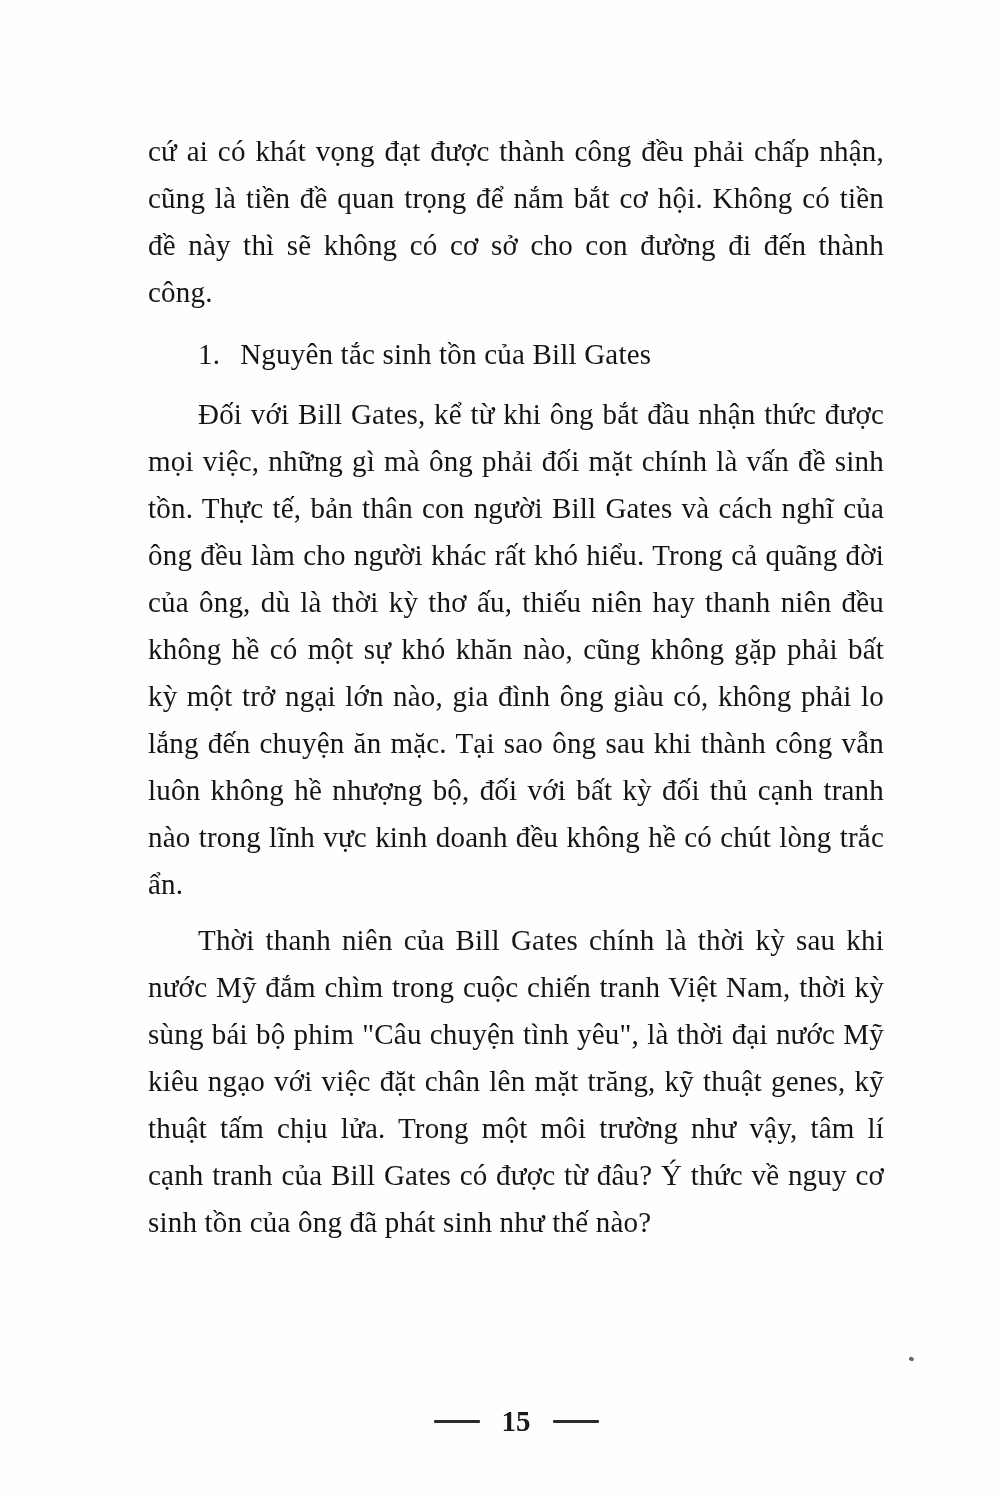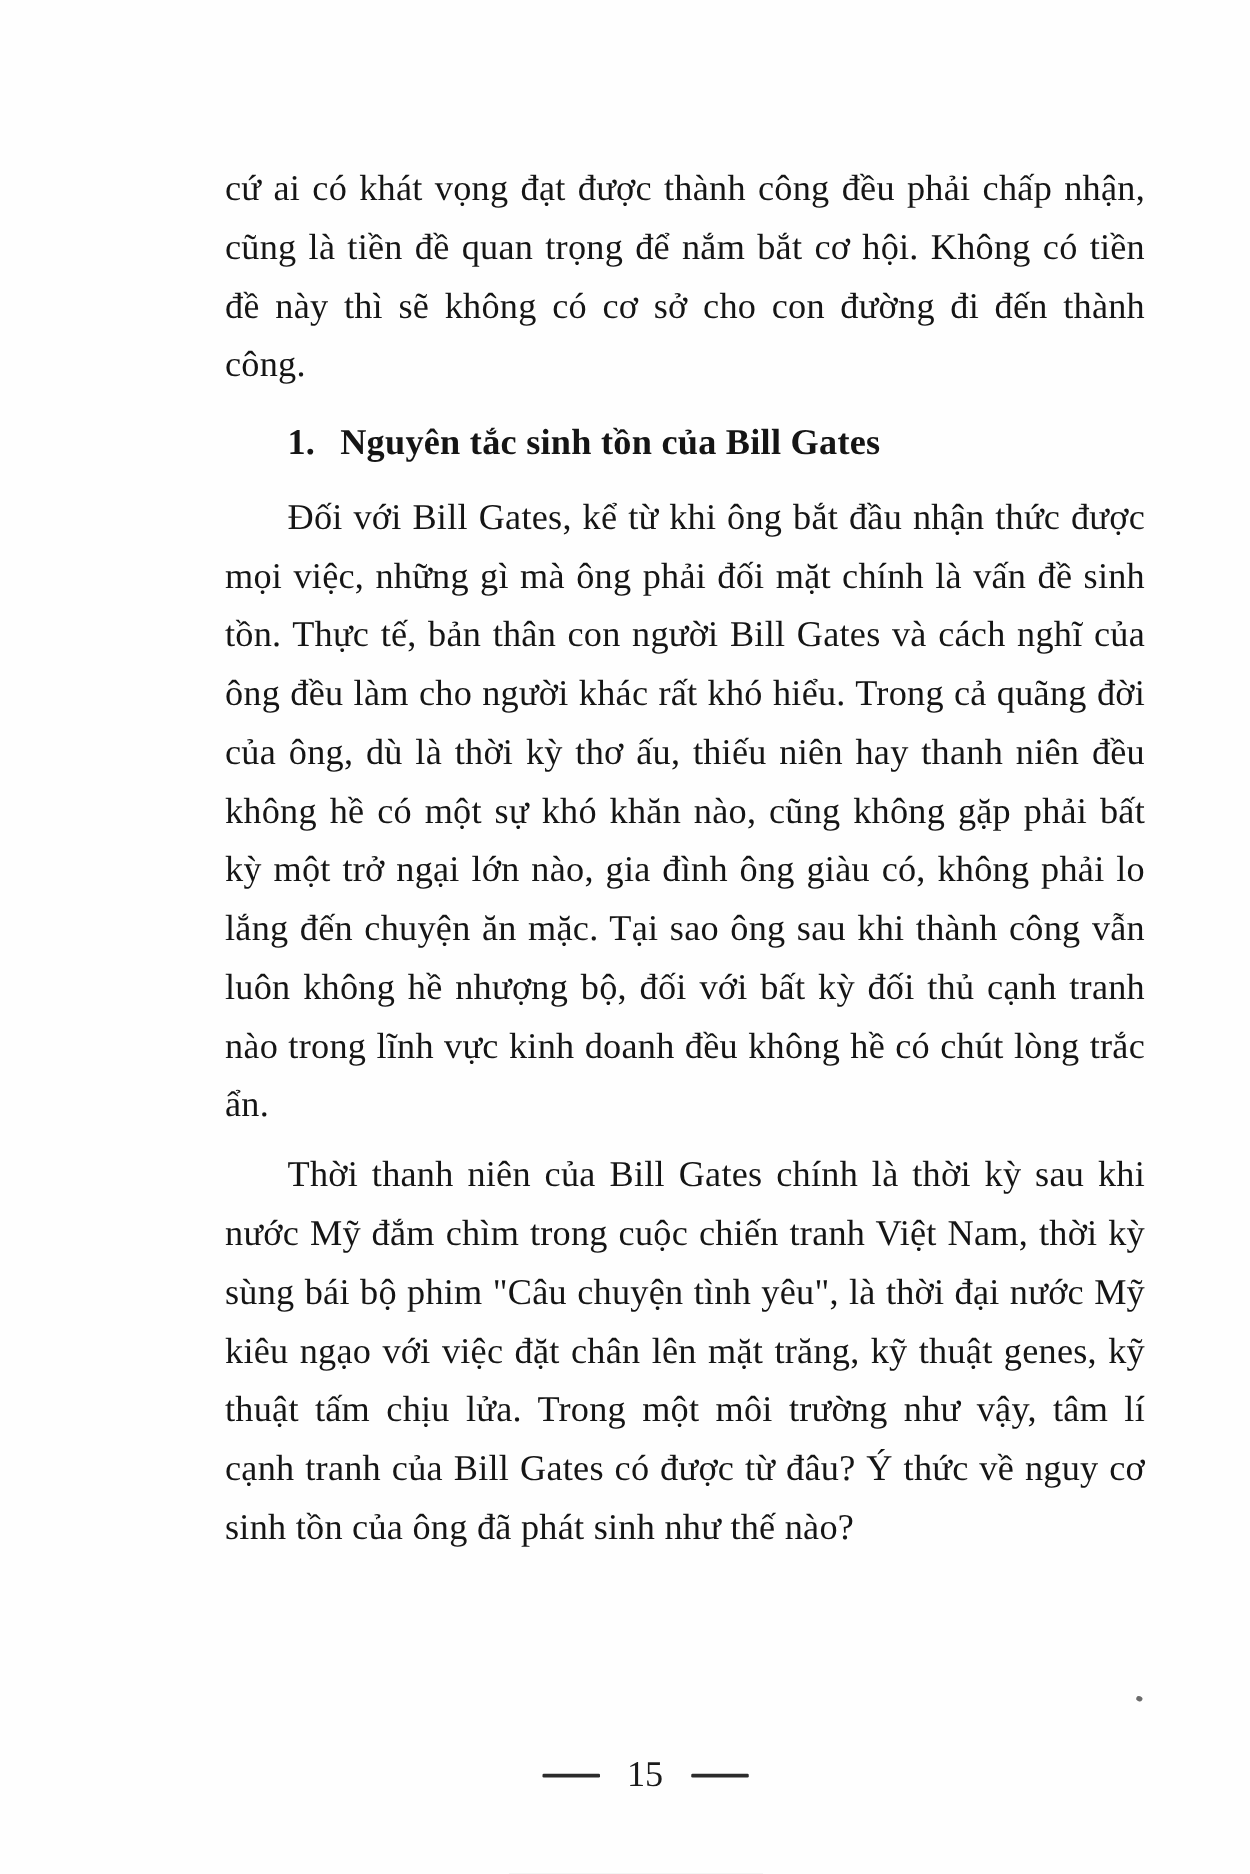--- a/index.html
+++ b/index.html
@@ -19,38 +19,37 @@
     box-sizing: border-box;
   }
   .text-block {
     position: absolute;
     top: 128px;
     left: 148px;
     width: 736px;
     font-size: 29px;
     line-height: 47px;
     letter-spacing: 0.2px;
-    margin-left: 32px;
   }
   .text-block p {
     margin: 0 0 9px 0;
     text-align: justify;
   }
   p.para-continuation {
     text-indent: 0;
   }
   p.para-body {
     text-indent: 50px;
   }
   h2.section-heading {
     margin: 15px 0 13px 0;
     padding-left: 50px;
     font-size: 29px;
     line-height: 47px;
-    font-weight: bold;
+    font-weight: normal;
     letter-spacing: 0.2px;
   }
   h2.section-heading .heading-number {
     margin-right: 20px;
   }
   .page-footer {
     position: absolute;
     left: 148px;
     width: 736px;
     top: 1398px;
@@ -64,20 +63,21 @@
     width: 46px;
     height: 3px;
     background: #2b2b2b;
     margin: 0 22px;
     border-radius: 1px;
   }
   .page-number {
     display: inline-block;
     vertical-align: middle;
     color: #1a1a1a;
+    font-weight: bold;
   }
   .scan-speck {
     position: absolute;
     left: 909px;
     top: 1357px;
     width: 5px;
     height: 4px;
     background: #6b6b6b;
     border-radius: 50% 50% 60% 40%;
     transform: rotate(25deg);

